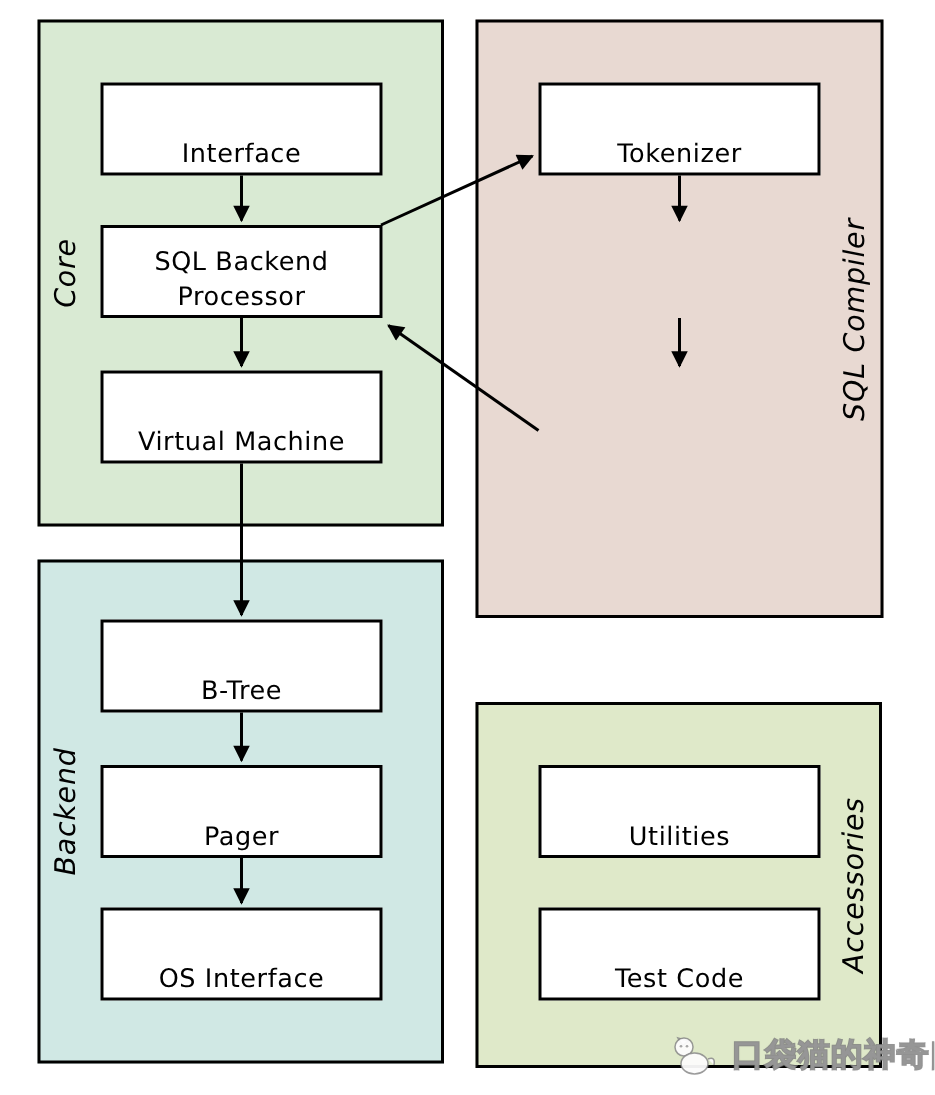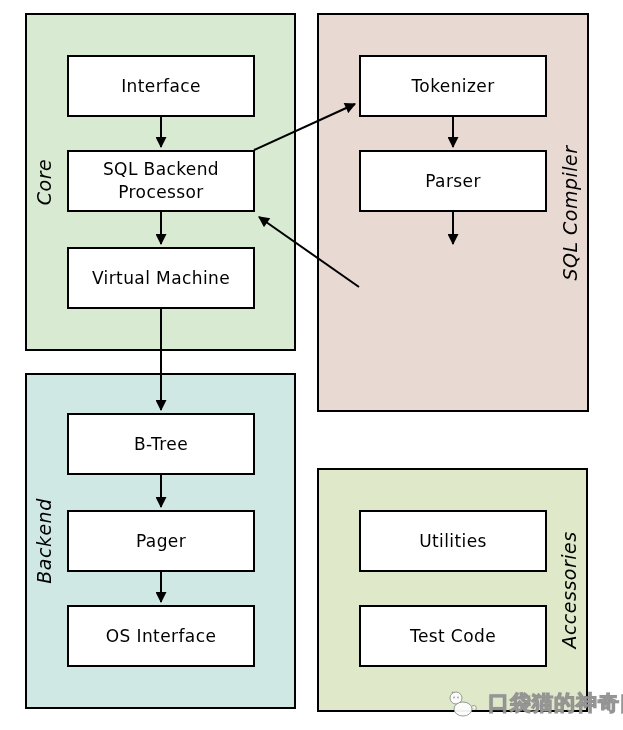--- a/index.html
+++ b/index.html
@@ -39,21 +39,21 @@
     border:2px solid #000000;
     background:#ffffff;
     display:flex;
     align-items:center;
     justify-content:center;
     text-align:center;
     font-size:17px;
     letter-spacing:0.4px;
     color:#000000;
   }
-  .h62{height:62px;}
+  .h62{height:62px;align-items:flex-end;}
   .h121{height:121px;}
   .x40{left:40px;}
   .lbl{line-height:1.35;}
   .lbl-narrow{max-width:150px;}
   .lbl-xnarrow{max-width:100px;}
   #arrows{
     position:absolute;left:0;top:0;width:623px;height:730px;
     pointer-events:none;
   }
   #watermark{
@@ -88,23 +88,20 @@
     </div>
     <div class="box x40 h62" style="top:232px;">
       <span class="lbl">Virtual Machine</span>
     </div>
   </div>
 
   <div class="group group-compiler">
     <span class="group-label label-right">SQL Compiler</span>
     <div class="box x40 h62" style="top:40px;">
       <span class="lbl">Tokenizer</span>
-    </div>
-    <div class="box x40 h62" style="top:135px;">
-      <span class="lbl">Parser</span>
     </div>
   </div>
 
   <div class="group group-backend">
     <span class="group-label label-left">Backend</span>
     <div class="box x40 h62" style="top:135px;">
       <span class="lbl">Pager</span>
     </div>
     <div class="box x40 h62" style="top:38px;">
       <span class="lbl">B-Tree</span>

